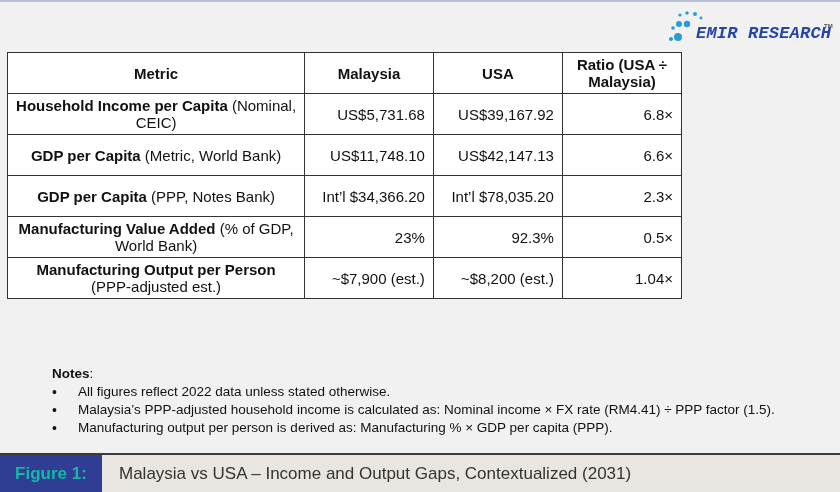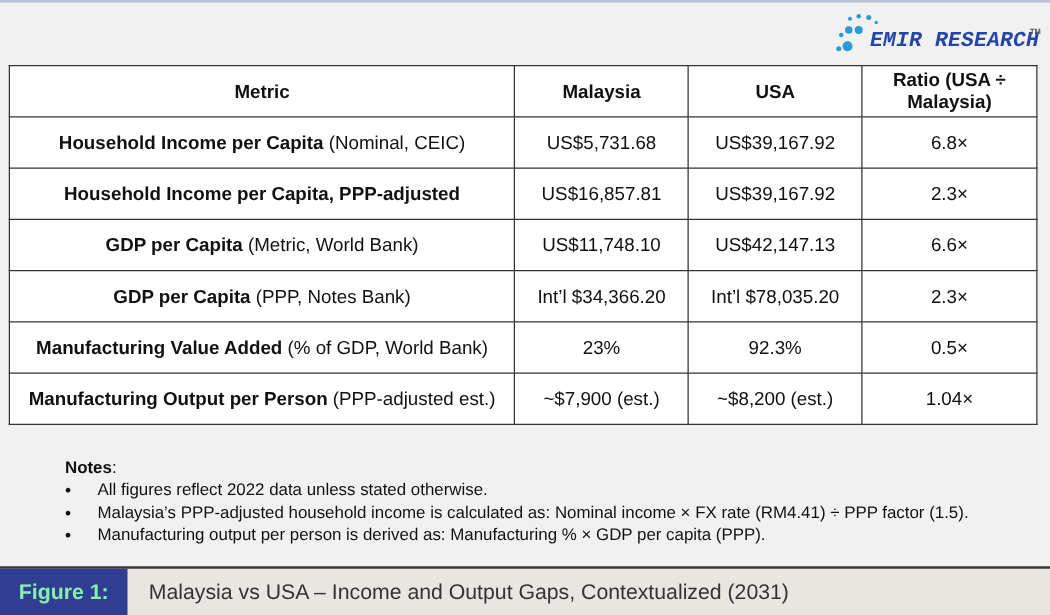--- a/index.html
+++ b/index.html
@@ -24,35 +24,35 @@
       font-weight: bold; font-style: italic;
       font-size: 17px; color: #2545a8; letter-spacing: 0.2px;
       white-space: nowrap;
     }
     .logo .tm {
       position: absolute; left: 157px; top: 14px;
       font-size: 6px; color: #555; font-weight: bold;
     }
     table.data-table {
       position: absolute; left: 7px; top: 52px;
-      width: 823px; border-collapse: collapse;
+      width: 675px; border-collapse: collapse;
       background: #fff;
       font-size: 15px;
     }
     table.data-table th, table.data-table td {
       border: 1px solid #333;
       height: 41px;
       padding: 0 8px;
       vertical-align: middle;
     }
     table.data-table th {
       font-weight: bold; text-align: center; font-size: 15px; line-height: 17px;
     }
     table.data-table td.metric { text-align: center; }
-    table.data-table td.num { text-align: center; }
+    table.data-table td.num { text-align: right; }
     .col-metric { width: 405px; }
     .col-my { width: 139px; }
     .col-us { width: 139px; }
     .col-ratio { width: 140px; }
     .metric b { font-weight: bold; }
     .notes {
       position: absolute; left: 16px; top: 365px; width: 815px;
       font-size: 13.5px; line-height: 18px; margin-left: 36px;
     }
     .notes .notes-title { font-weight: bold; }
@@ -61,21 +61,21 @@
     .notes li::before {
       content: "\2022"; position: absolute; left: 0; top: 0; font-size: 14px;
     }
     .caption-bar {
       position: absolute; left: 0; top: 453px; width: 840px; height: 39px;
       background: #e9e6e1;
       border-top: 2px solid #3a3a3a;
     }
     .caption-label {
       position: absolute; left: 0; top: 0; width: 67px; height: 37px;
-      background: #2f3e93; color: #86efac;
+      background: #2f3e93; color: #14b8a6;
       font-weight: bold; font-size: 17px;
       display: flex; align-items: center; justify-content: center;
       width: 102px;
     }
     .caption-text {
       position: absolute; left: 119px; top: 0; height: 37px;
       display: flex; align-items: center;
       font-size: 17px; color: #333;
       white-space: nowrap;
     }
@@ -117,26 +117,20 @@
     </tr>
   </thead>
   <tbody>
     <tr>
       <td class="metric"><b>Household Income per Capita</b><span> (Nominal, CEIC)</span></td>
       <td class="num">US$5,731.68</td>
       <td class="num">US$39,167.92</td>
       <td class="num">6.8×</td>
     </tr>
     <tr>
-      <td class="metric"><b>Household Income per Capita, PPP-adjusted</b><span></span></td>
-      <td class="num">US$16,857.81</td>
-      <td class="num">US$39,167.92</td>
-      <td class="num">2.3×</td>
-    </tr>
-    <tr>
       <td class="metric"><b>GDP per Capita</b><span> (Metric, World Bank)</span></td>
       <td class="num">US$11,748.10</td>
       <td class="num">US$42,147.13</td>
       <td class="num">6.6×</td>
     </tr>
     <tr>
       <td class="metric"><b>GDP per Capita</b><span> (PPP, Notes Bank)</span></td>
       <td class="num">Int’l $34,366.20</td>
       <td class="num">Int’l $78,035.20</td>
       <td class="num">2.3×</td>

